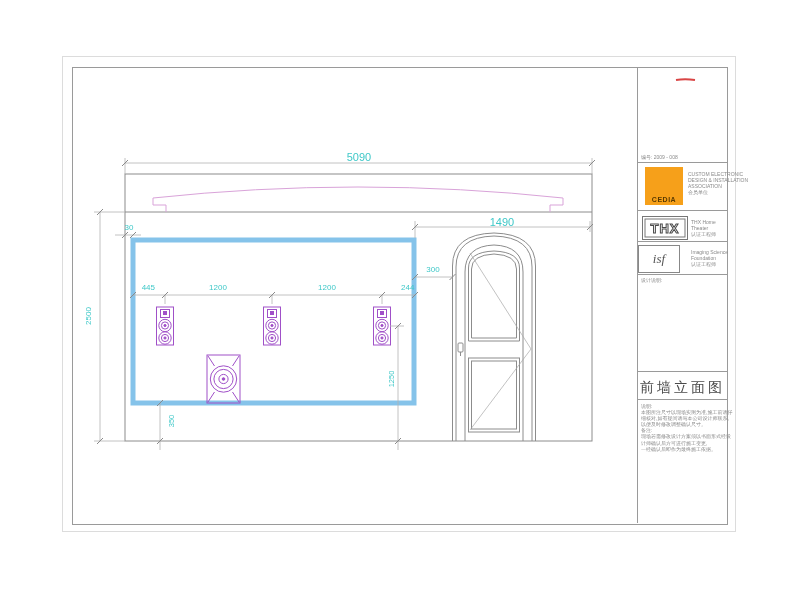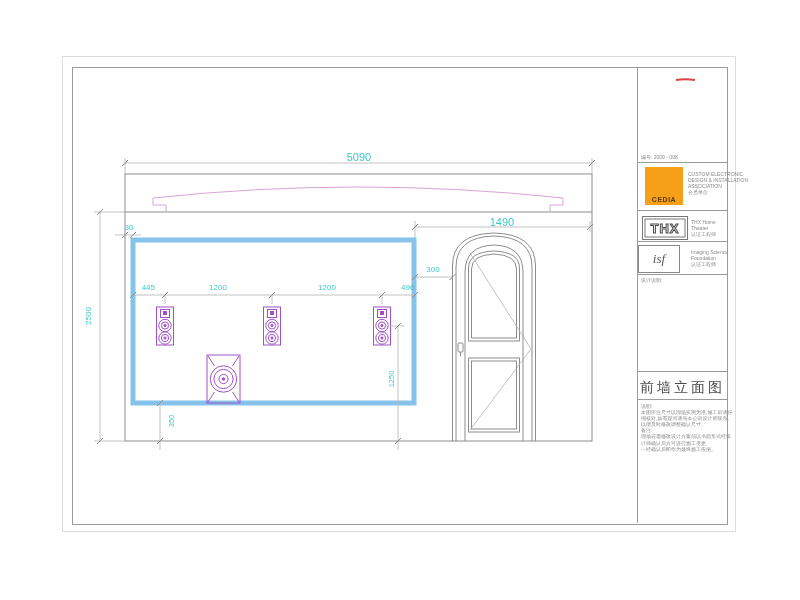--- a/index.html
+++ b/index.html
@@ -159,21 +159,21 @@
     <path d="M676,80 Q685,78.5 695,80" stroke="#d94545" stroke-width="2" fill="none"></path>
   </svg>
 
   <span class="abs dim big" style="left:338px;top:151px;width:42px;">5090</span>
   <span class="abs dim big" style="left:481px;top:216px;width:42px;">1490</span>
   <span class="abs dim" style="left:414px;top:265px;width:38px;">300</span>
   <span class="abs dim" style="left:119px;top:223px;width:20px;">30</span>
   <span class="abs dim" style="left:131px;top:283px;width:24px;text-align:right;">445</span>
   <span class="abs dim" style="left:198px;top:283px;width:40px;">1200</span>
   <span class="abs dim" style="left:307px;top:283px;width:40px;">1200</span>
-  <span class="abs dim" style="left:401px;top:283px;width:24px;text-align:left;">496</span>
+  <span class="abs dim" style="left:401px;top:283px;width:24px;text-align:left;">244</span>
   <span class="abs dim vdim" style="left:88px;top:316px;">2500</span>
   <span class="abs dim vdim" style="left:171px;top:421px;font-size:7.5px;">350</span>
   <span class="abs dim vdim" style="left:391px;top:379px;font-size:7.5px;">1250</span>
 
 
   <div class="abs" style="left:637px;top:67px;width:89px;height:456px;border-left:1px solid #9a9a9a;">
 
     <span class="abs tiny" style="left:3px;top:87px;">编号: 2009 - 008</span>
     <div class="abs tb-line" style="left:0;top:95px;width:89px;"></div>
 

